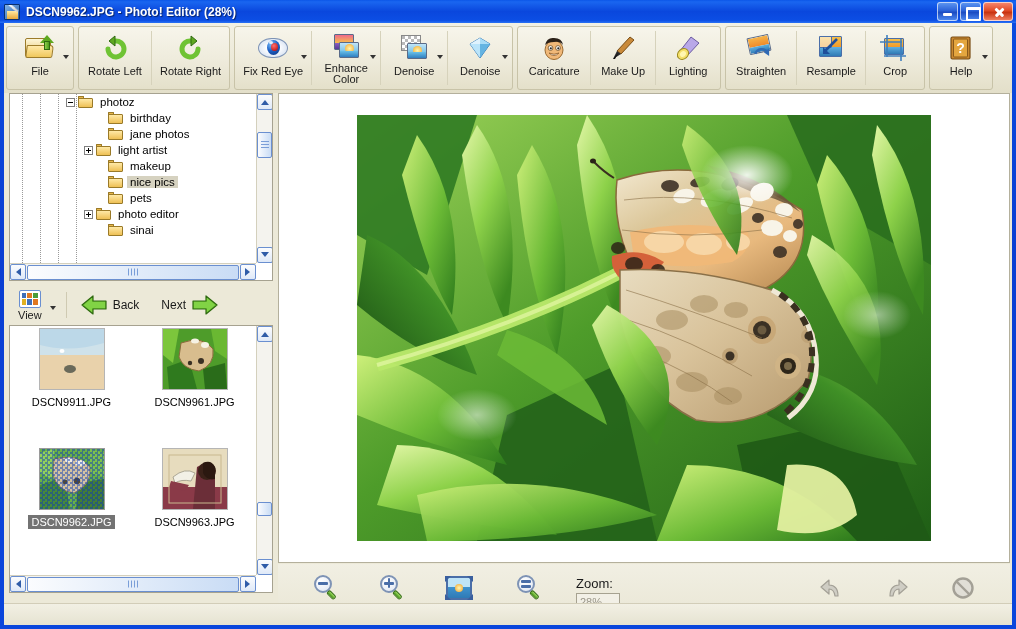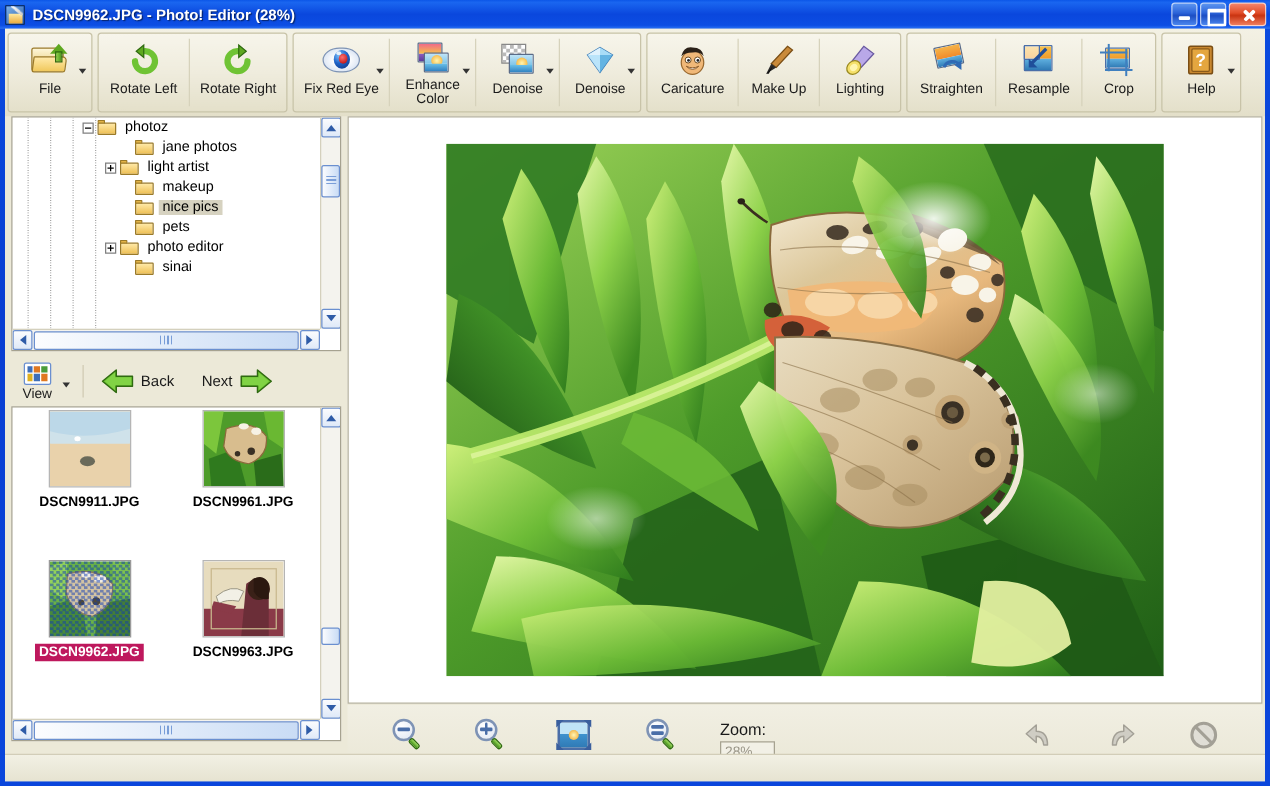--- a/index.html
+++ b/index.html
@@ -303,22 +303,22 @@
   .tframe {
     width:66px; height:62px; border:1px solid #b5b5b5; background:#fff;
     display:flex; align-items:center; justify-content:center; overflow:hidden;
     position:relative;
   }
   .tcell.selected .tframe { border-color:#9a9a9a; }
   .tcell.selected .tframe::after {
     content:""; position:absolute; inset:0;
     background:repeating-conic-gradient(rgba(40,80,190,.55) 0% 25%, rgba(255,255,255,.12) 0% 50%) 0 0/5px 5px;
   }
-  .tname { font-size:11px; color:#000; margin-top:5px; font-weight:bold; padding:1px 3px; }
-  .tcell.selected .tname { background:#be185d; color:#fff; }
+  .tname { font-size:11px; color:#000; margin-top:5px; font-weight:normal; padding:1px 3px; }
+  .tcell.selected .tname { background:#737373; color:#fff; }
   .thumbimg { width:100%; height:100%; display:block; }
 
   
   #canvaswrap {
     position:absolute; left:274px; top:70px; width:732px; height:470px;
     background:#fff; border:1px solid #b4b09c;
     display:flex; align-items:center; justify-content:center; overflow:hidden;
   }
   #photo { width:574px; height:426px; display:block; }
 
@@ -624,20 +624,29 @@
           <div class="dotted" style="left:48px"></div>
           <div class="dotted" style="left:66px"></div>
         <div class="trow">
               <span class="tind" style="width: 66px;"></span>
               <span class="expander minus" style="margin-left: -12px;"></span>
               <span class="fico">
                 <span class="tab"></span>
                 <span class="body"></span>
               </span>
               <span class="tlabel2">photoz</span>
+            </div>
+            <div class="trow">
+              <span class="tind" style="width: 84px;"></span>
+              <span class="expander none"></span>
+              <span class="fico">
+                <span class="tab"></span>
+                <span class="body"></span>
+              </span>
+              <span class="tlabel2">birthday</span>
             </div>
             <div class="trow">
               <span class="tind" style="width: 84px;"></span>
               <span class="expander none"></span>
               <span class="fico">
                 <span class="tab"></span>
                 <span class="body"></span>
               </span>
               <span class="tlabel2">jane photos</span>
             </div>

